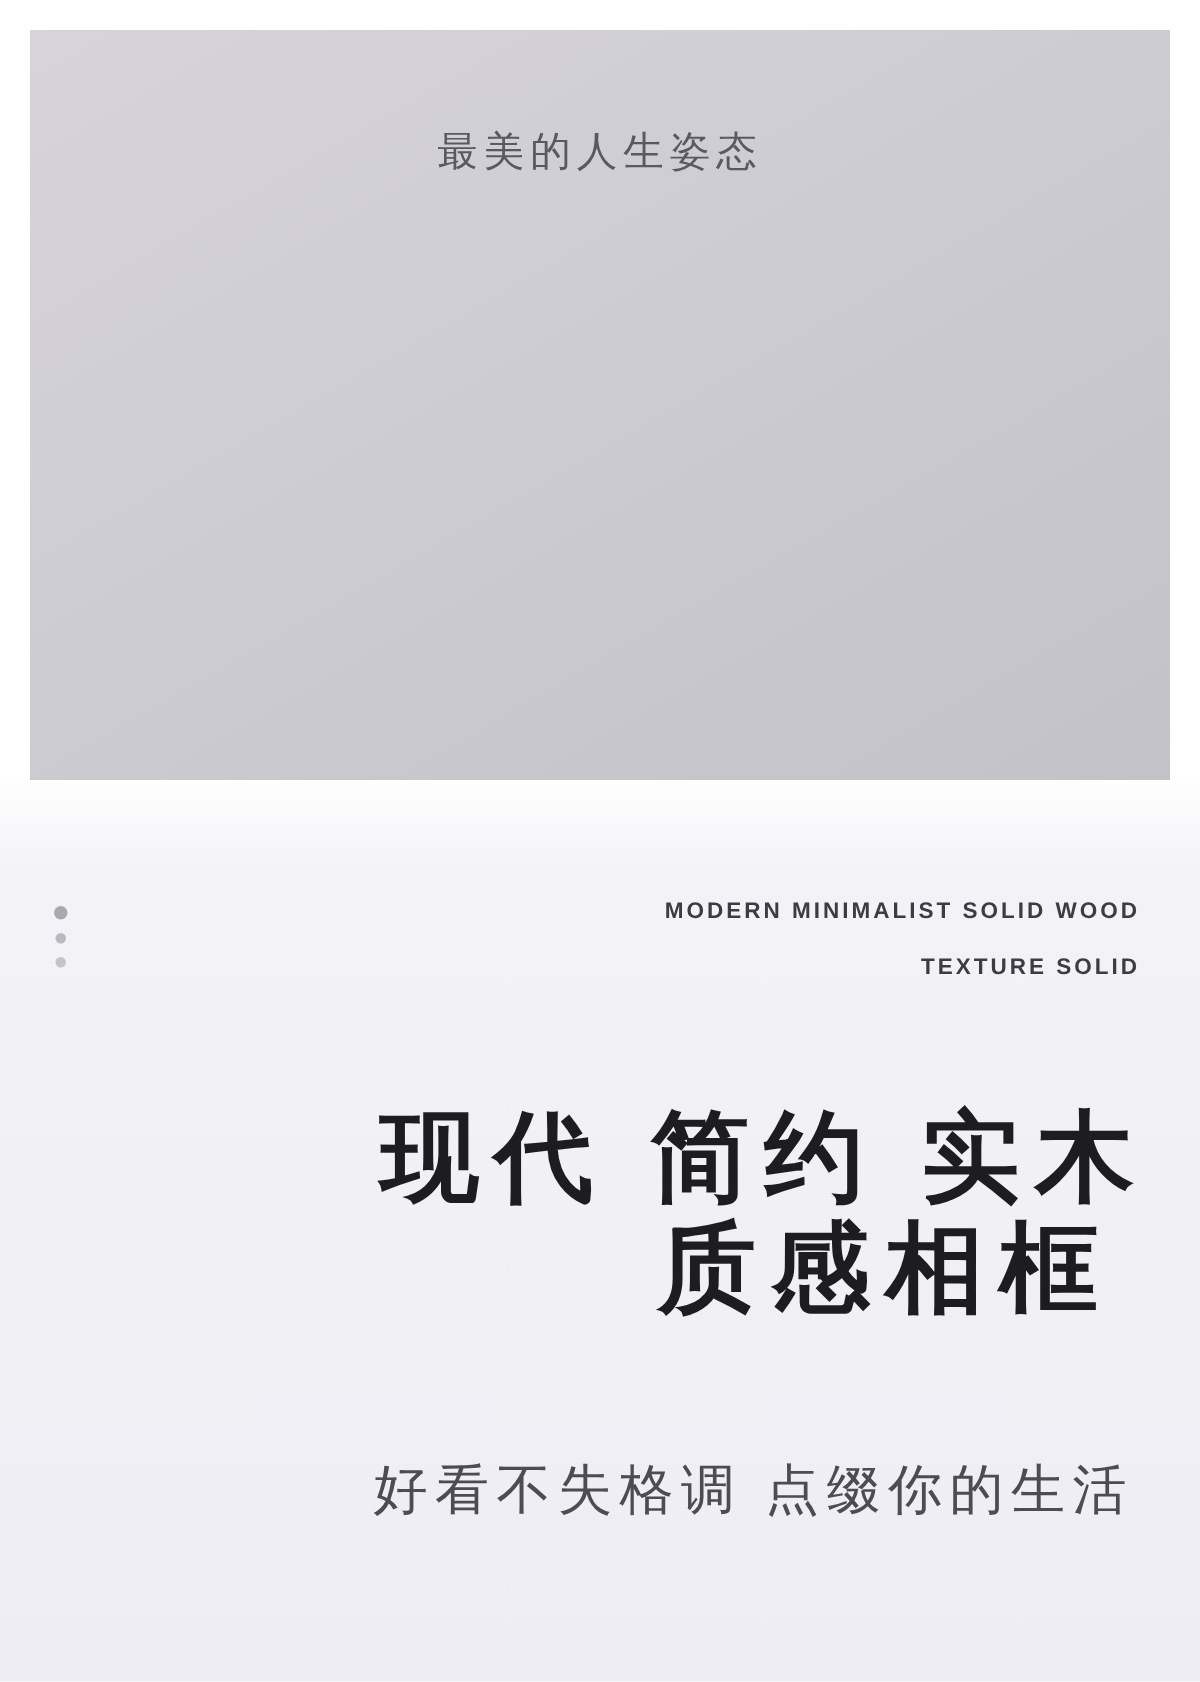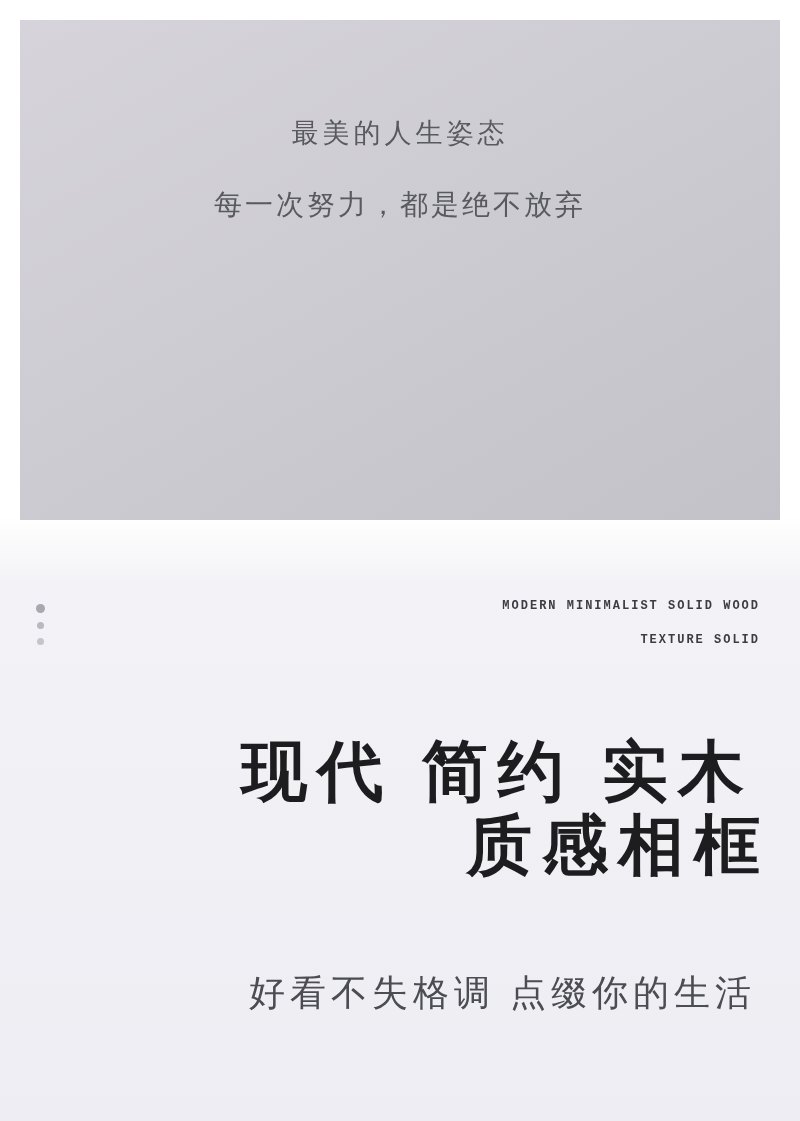--- a/index.html
+++ b/index.html
@@ -27,21 +27,21 @@
     position: absolute;
     left: 20px;
     top: 20px;
     width: 760px;
     height: 500px;
     background: linear-gradient(150deg, #d6d4da 0%, #cfcdd4 40%, #c9c7ce 70%, #c4c2c9 100%);
     display: flex;
     flex-direction: column;
     align-items: center;
     justify-content: flex-start;
-    padding-top: 100px;
+    padding-top: 68px;
     box-sizing: border-box;
   }
   .quote-line {
     color: #595a60;
     font-size: 27px;
     letter-spacing: 4px;
     line-height: 1;
     margin-bottom: 44px;
     font-weight: 400;
     white-space: nowrap;
@@ -73,27 +73,26 @@
   
   .eyebrow {
     position: absolute;
     right: 40px;
     top: 600px;
     width: 520px;
     text-align: right;
   }
   .eyebrow-line {
     color: #3c3d42;
-    font-size: 12px;
+    font-size: 15px;
     font-weight: bold;
     letter-spacing: 2.0px;
     line-height: 1;
     margin-bottom: 22px;
     white-space: nowrap;
-    font-family: Liberation Mono, monospace;
   }
   .eyebrow-line:last-child { margin-bottom: 0; }
 
   
   .headline {
     position: absolute;
     left: 0;
     top: 735px;
     width: 800px;
   }
@@ -101,22 +100,22 @@
     color: #1d1d20;
     font-size: 66px;
     font-weight: bold;
     line-height: 1.12;
     letter-spacing: 10px;
     text-align: right;
     padding-right: 48px;
     box-sizing: border-box;
     white-space: nowrap;
   }
-  .headline-row.r1 { padding-right: 46px; margin-left: 23px; }
-  .headline-row.r2 { padding-right: 30px; }
+  .headline-row.r1 { padding-right: 34px; margin-left: 23px; }
+  .headline-row.r2 { padding-right: 58px; }
 
   .subline {
     position: absolute;
     left: 0;
     top: 975px;
     width: 800px;
     text-align: right;
     padding-right: 44px;
     box-sizing: border-box;
     color: #4c4d53;
@@ -126,21 +125,20 @@
     white-space: nowrap;
   }
 </style>
 </head>
 <body>
 
 <div class="page">
 
   <div class="quote-panel">
     <div class="quote-line l1">最美的人生姿态</div>
-    <div class="quote-line l3">每一次努力，都是绝不放弃</div>
   </div>
 
   <div class="dots">
     <span class="dot d1"></span>
     <span class="dot d2"></span>
     <span class="dot d3"></span>
   </div>
 
   <div class="eyebrow">
     <div class="eyebrow-line">MODERN MINIMALIST SOLID WOOD</div>

